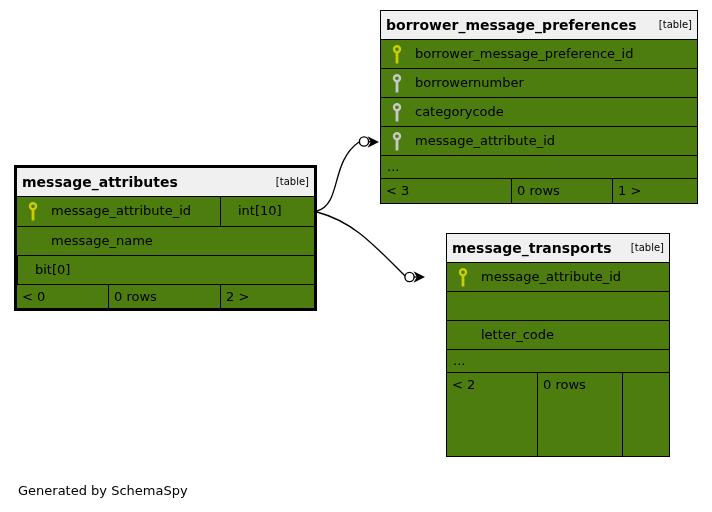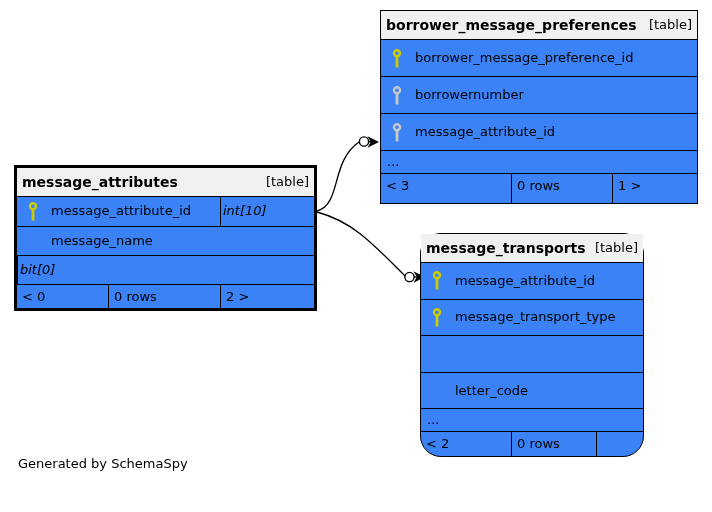--- a/index.html
+++ b/index.html
@@ -7,35 +7,35 @@
     --idx:#c8c8c8;
     --hdr:#f0f0f0;
     --ink:#000000;
   }
   *{box-sizing:border-box;margin:0;padding:0}
   html,body{width:712px;height:512px;background:#ffffff;overflow:hidden;
     font-family:"DejaVu Sans","Liberation Sans",sans-serif;color:var(--ink);}
   .canvas{position:relative;width:712px;height:512px;}
   svg.overlay{position:absolute;left:0;top:0;width:712px;height:512px;pointer-events:none;}
 
-  .tbl{position:absolute;background:#3b82f6;border:1px solid var(--ink);display:flex;flex-direction:column;}
+  .tbl{position:absolute;background:#4d7c0f;border:1px solid var(--ink);display:flex;flex-direction:column;}
   .tbl.focus{border-width:3px;}
   .tbl-header{display:flex;align-items:center;height:29px;line-height:28px;background:var(--hdr);
     border-bottom:1px solid var(--ink);padding:0 5px;white-space:nowrap;}
   .tbl-name{font-weight:bold;font-size:14px;}
-  .tbl-tag{margin-left:auto;font-size:13px;}
+  .tbl-tag{margin-left:auto;font-size:10px;}
 
-  .row{display:flex;align-items:center;height:37px;line-height:28px;border-bottom:1px solid var(--ink);font-size:13px;}
+  .row{display:flex;align-items:center;height:29px;line-height:28px;border-bottom:1px solid var(--ink);font-size:13px;}
   .row:last-child{border-bottom:none;}
   .cell-name{display:flex;align-items:center;height:100%;padding-left:11px;flex:1 1 auto;min-width:0;}
   .keyslot{width:12px;height:19px;margin-right:11px;flex:0 0 12px;display:flex;align-items:center;}
   .keyslot svg{display:block;width:10px;height:19px;}
   .pk{color:var(--pk);}
   .idx{color:var(--idx);}
-  .cell-type{height:100%;border-left:1px solid var(--ink);padding-left:2px;white-space:nowrap;font-style:italic;}
+  .cell-type{height:100%;border-left:1px solid var(--ink);padding-left:17px;white-space:nowrap;}
   .ellipsis-row{height:23px;line-height:22px;border-bottom:1px solid var(--ink);font-size:13px;padding-left:6px;}
   .tbl-footer{display:flex;height:24px;line-height:23px;font-size:13px;flex:1 1 auto;}
   .fcell{height:100%;padding:0 5px;white-space:nowrap;}
   .fcell.mid,.fcell.right{border-left:1px solid var(--ink);text-align:left;}
 
   
   .t1 .cell-name{flex:0 0 203px;padding-left:11px;}
   .t1 .cell-type{flex:1 1 auto;}
   .t1 .row,.t1 .tbl-header{height:40px;}
   .t1 .tbl-footer .fcell.left{flex:0 0 91px;}
@@ -43,21 +43,21 @@
   .t1 .tbl-footer .fcell.right{flex:1 1 auto;}
 
   .t2 .tbl-footer .fcell.left{flex:0 0 130px;}
   .t2 .tbl-footer .fcell.mid{flex:0 0 101px;}
   .t2 .tbl-footer .fcell.right{flex:1 1 auto;}
 
   .t3 .tbl-footer .fcell.left{flex:0 0 90px;}
   .t3 .tbl-footer .fcell.mid{flex:0 0 85px;}
   .t3 .tbl-footer .fcell.right{flex:1 1 auto;}
 
-  .credit{position:absolute;left:18px;top:456px;font-size:13px;}
+  .credit{position:absolute;left:18px;top:483px;font-size:13px;}
 </style>
 </head>
 <body>
 
 <div class="canvas">
 
   <svg class="overlay">
     <defs>
       <symbol id="keyicon" viewBox="0 0 10 19">
         <circle cx="5" cy="4.3" r="3" fill="none" stroke="currentColor" stroke-width="2.4"></circle>
@@ -131,54 +131,54 @@
         <span>borrowernumber</span>
       </div>
     </div>
     <div class="row">
       <div class="cell-name">
         <span class="keyslot idx">
             <svg>
               <use href="#keyicon"></use>
             </svg>
           </span>
+        <span>categorycode</span>
+      </div>
+    </div>
+    <div class="row">
+      <div class="cell-name">
+        <span class="keyslot idx">
+            <svg>
+              <use href="#keyicon"></use>
+            </svg>
+          </span>
         <span>message_attribute_id</span>
       </div>
     </div>
     <div class="ellipsis-row">...</div>
     <div class="tbl-footer">
       <div class="fcell left">&lt; 3</div>
       <div class="fcell mid">0 rows</div>
       <div class="fcell right">1 &gt;</div>
     </div>
   </div>
 
-  <div class="tbl t3" style="left:420px;top:233px;width:224px;height:224px;border-radius:21px;">
+  <div class="tbl t3" style="left:446px;top:233px;width:224px;height:224px;">
     <div class="tbl-header">
       <span class="tbl-name">message_transports</span>
       <span class="tbl-tag">[table]</span>
     </div>
     <div class="row">
       <div class="cell-name">
         <span class="keyslot pk">
             <svg>
               <use href="#keyicon"></use>
             </svg>
           </span>
         <span>message_attribute_id</span>
-      </div>
-    </div>
-    <div class="row">
-      <div class="cell-name">
-        <span class="keyslot pk">
-            <svg>
-              <use href="#keyicon"></use>
-            </svg>
-          </span>
-        <span>message_transport_type</span>
       </div>
     </div>
     <div class="row">
       <div class="cell-name">
         <span class="keyslot"></span>
       </div>
     </div>
     <div class="row">
       <div class="cell-name">
         <span class="keyslot"></span>

